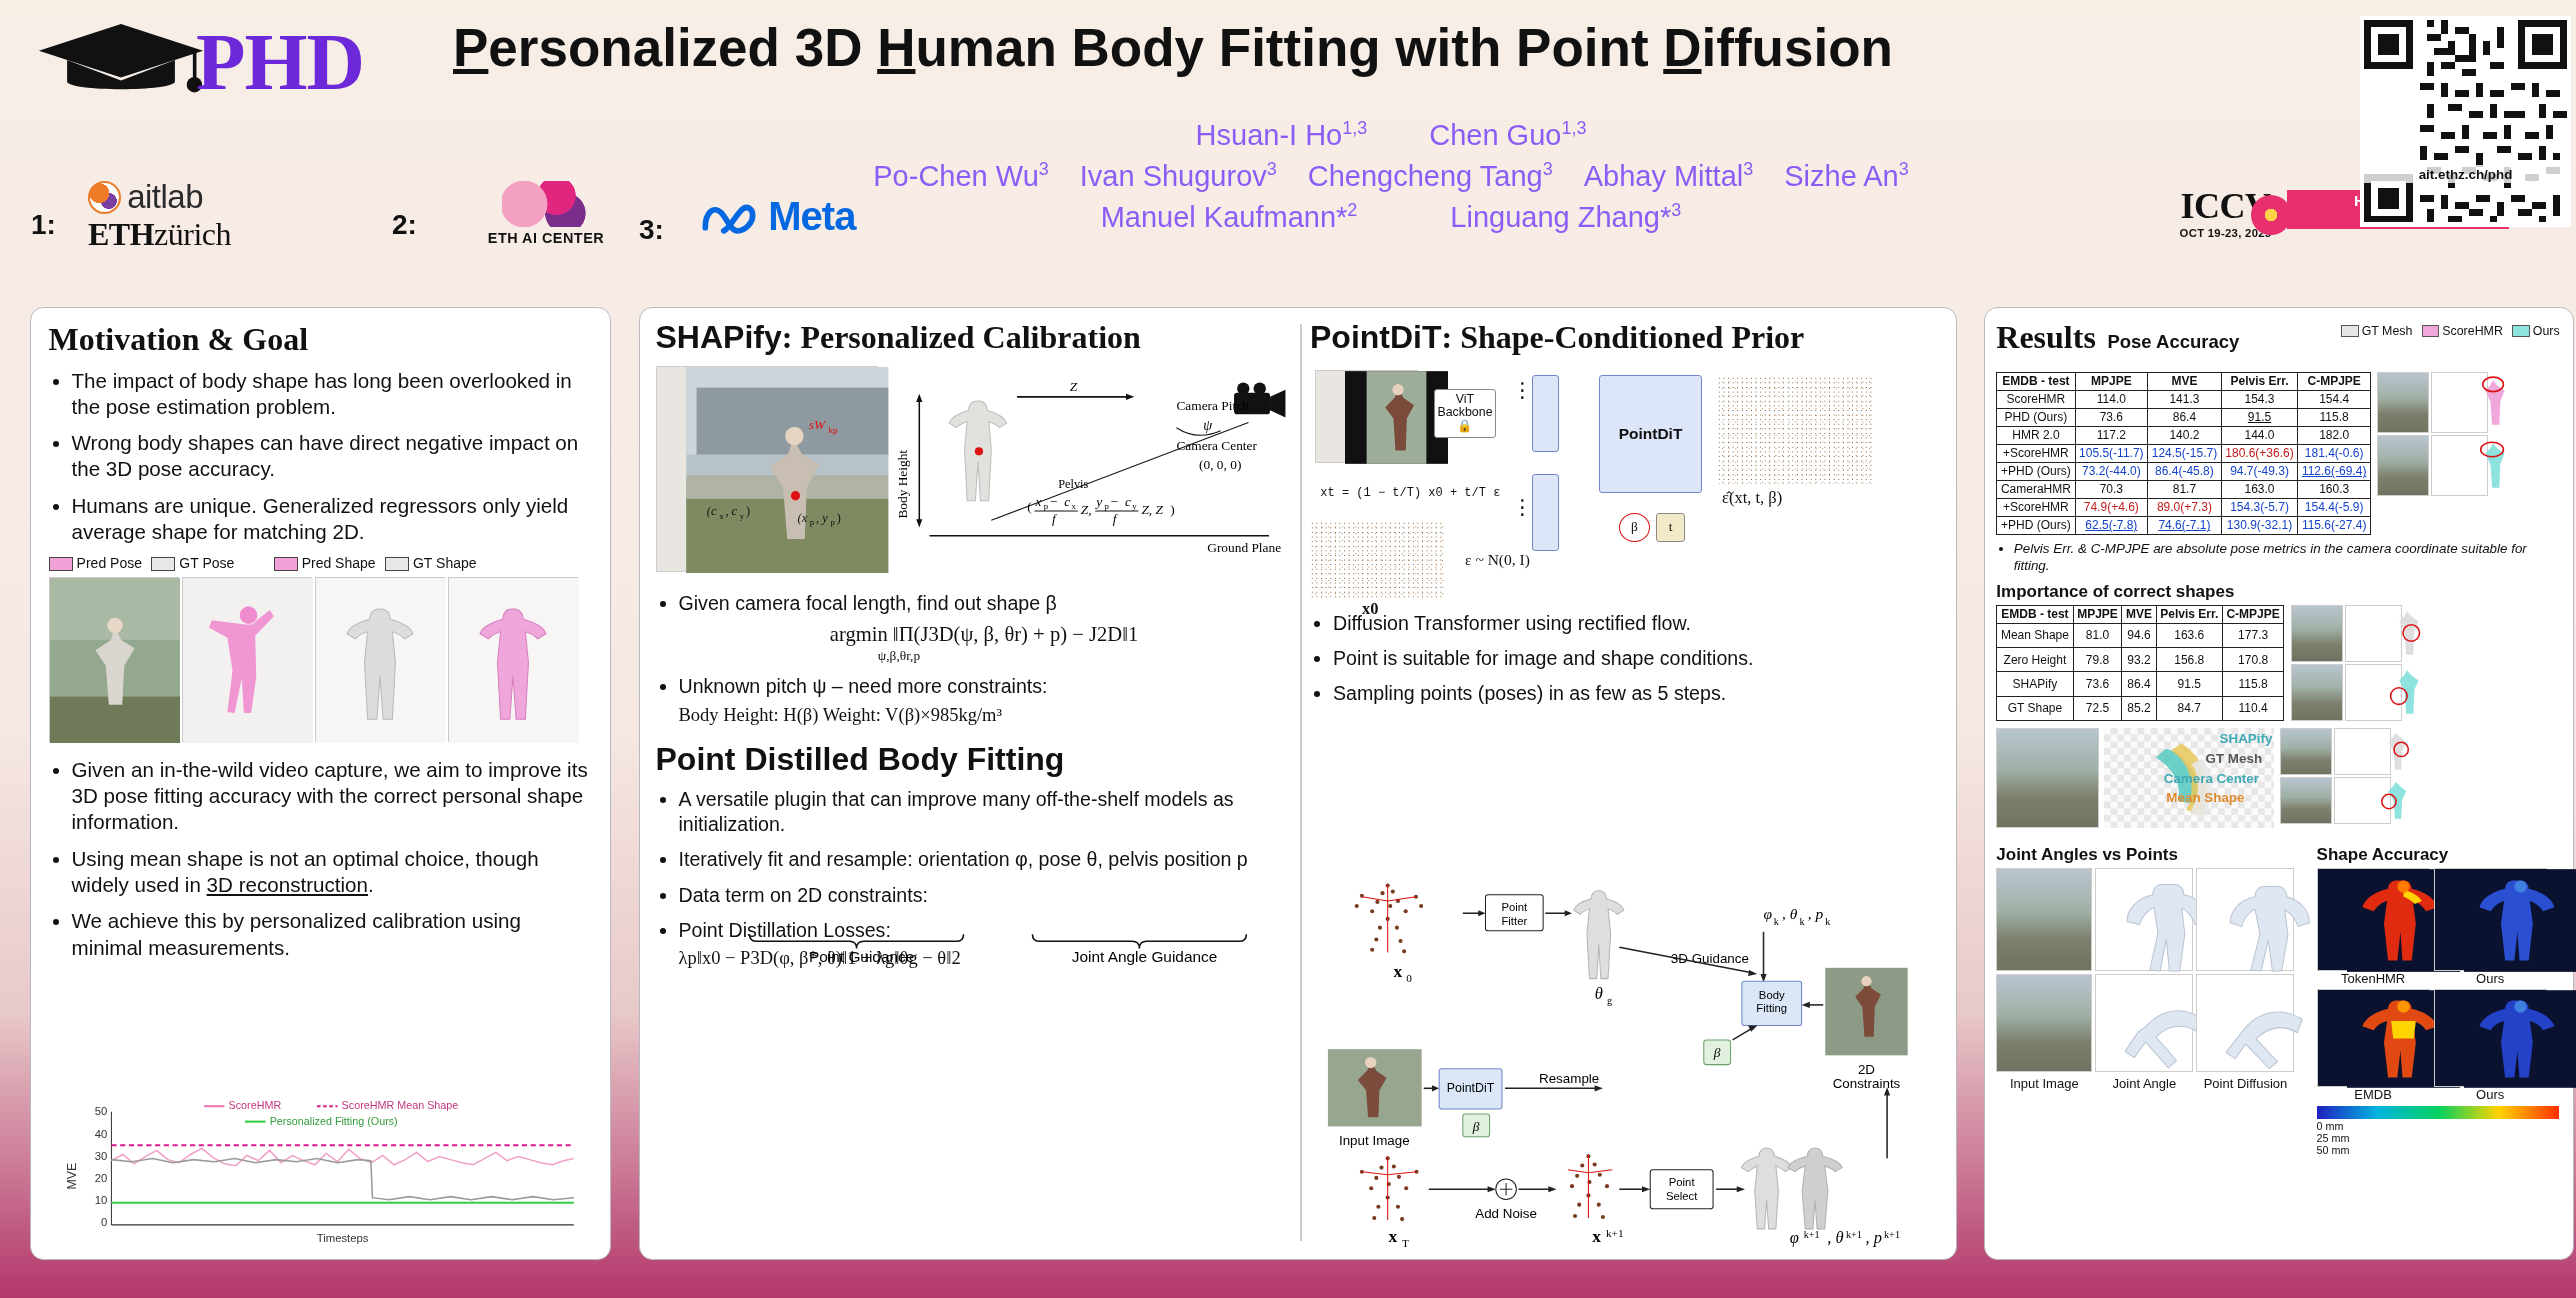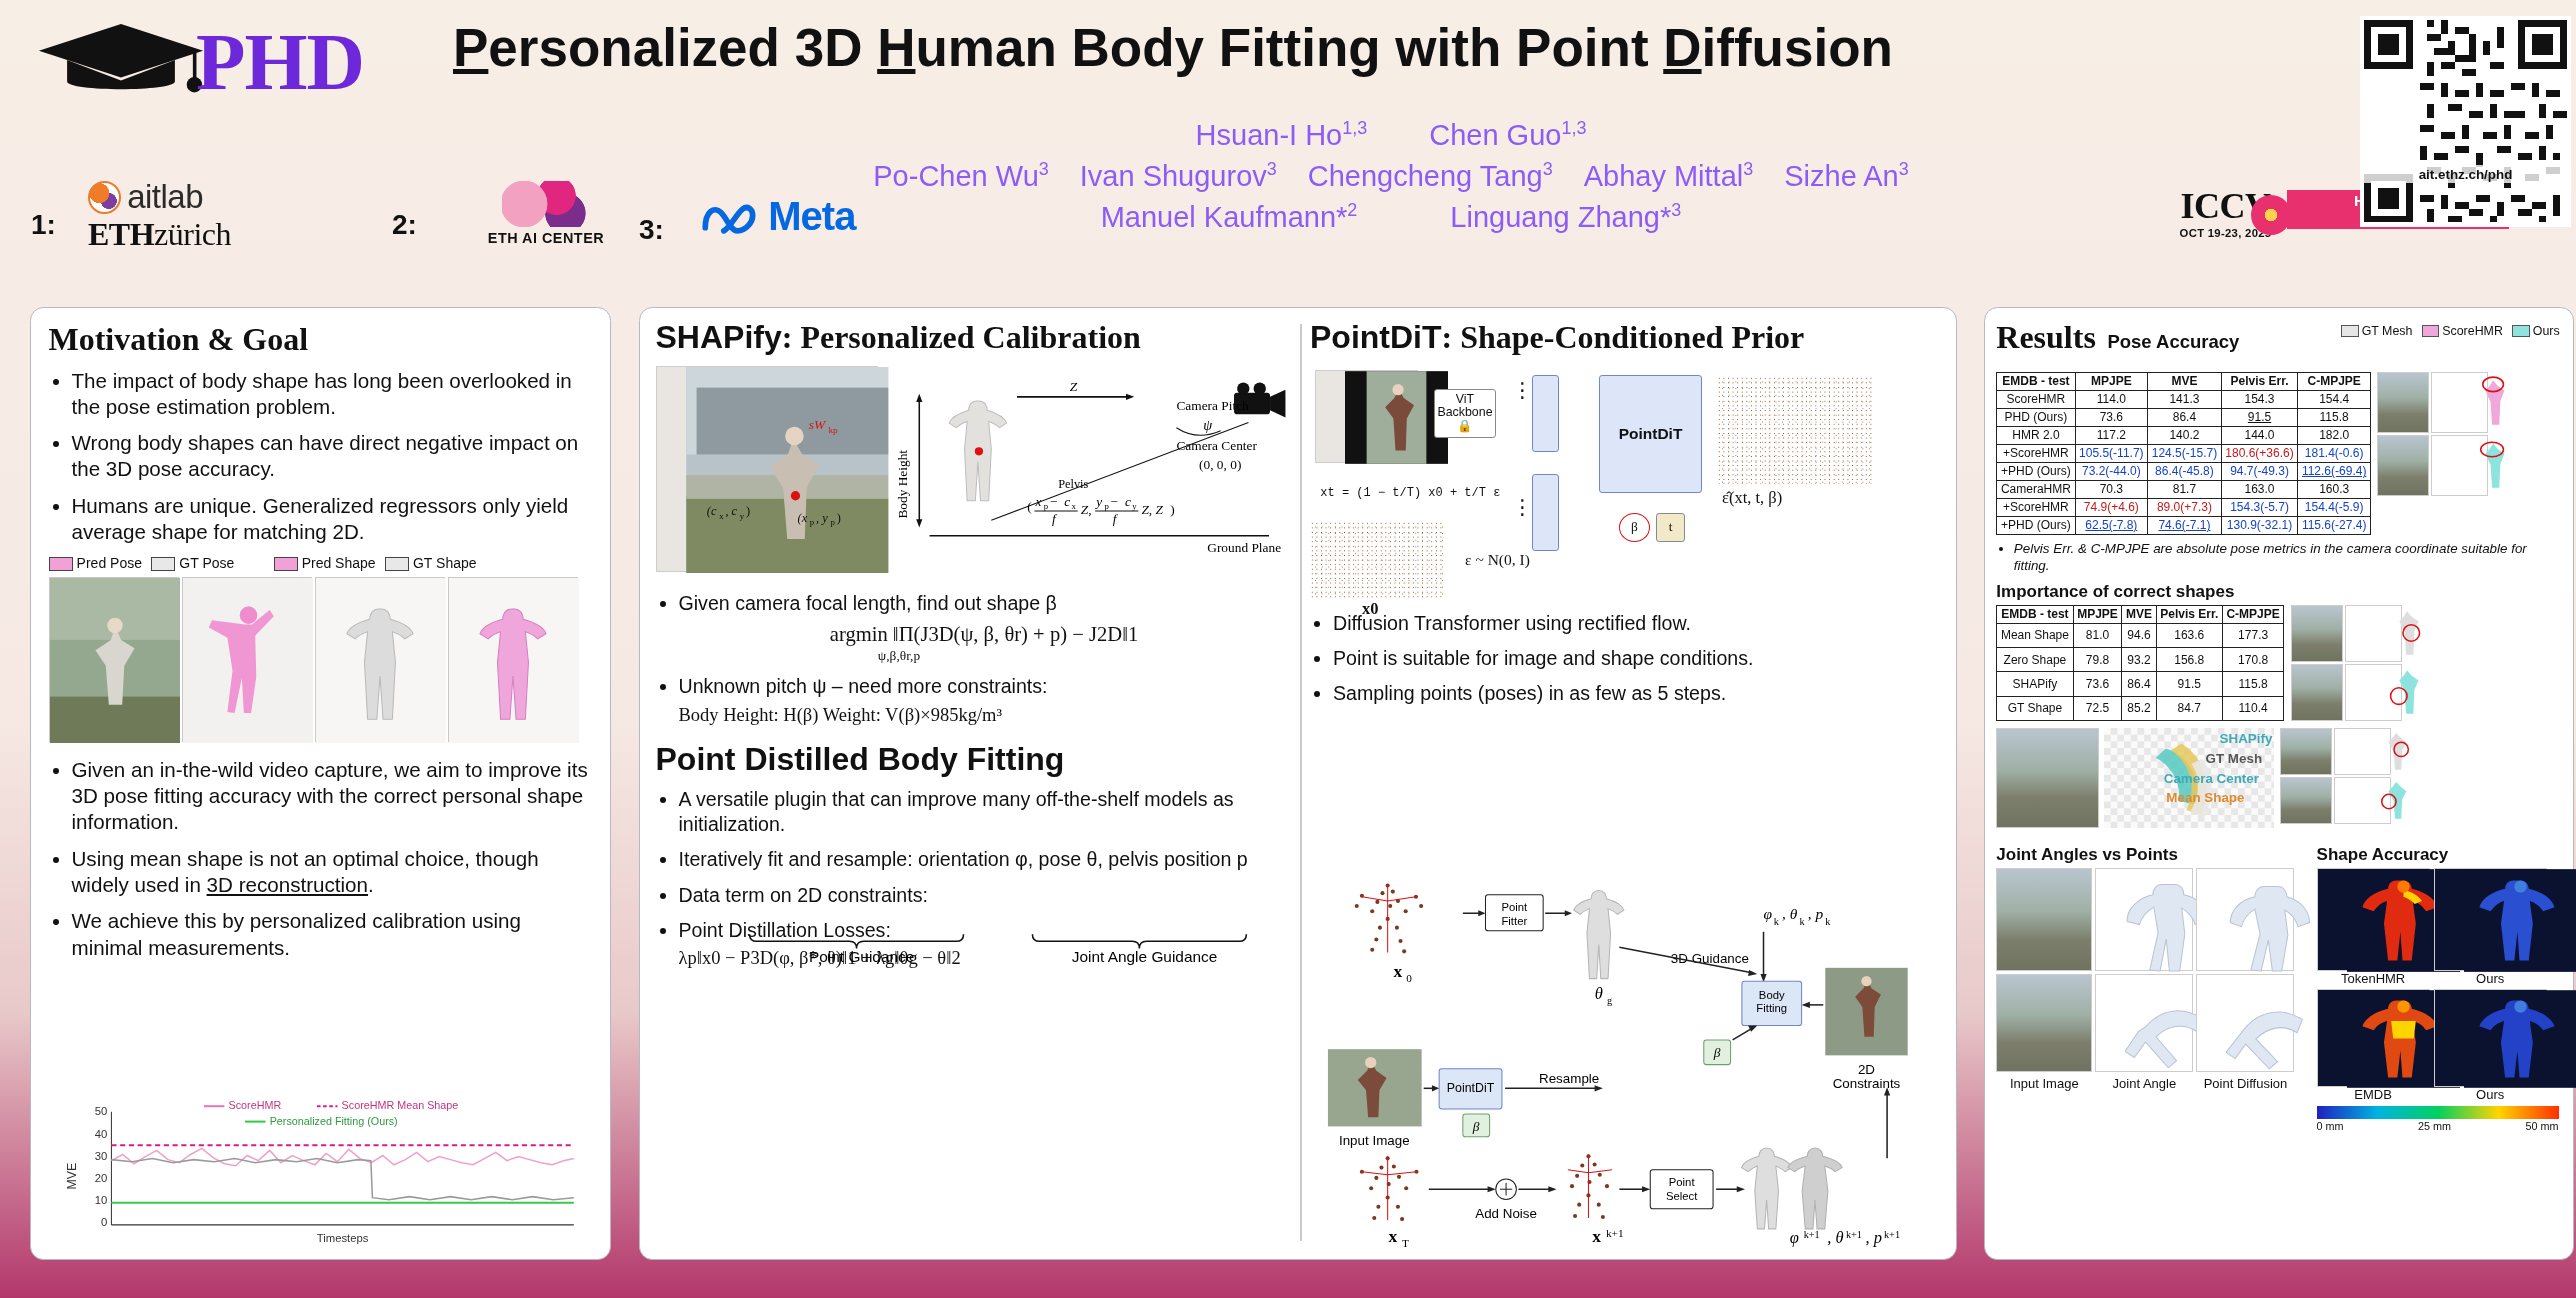--- a/index.html
+++ b/index.html
@@ -834,21 +834,21 @@
           </thead>
           <tbody>
             <tr>
               <td>Mean Shape</td>
                 <td>81.0</td>
                 <td>94.6</td>
                 <td>163.6</td>
                 <td>177.3</td>
             </tr>
             <tr>
-              <td>Zero Shape</td>
+              <td>Zero Height</td>
                 <td>79.8</td>
                 <td>93.2</td>
                 <td>156.8</td>
                 <td>170.8</td>
             </tr>
             <tr>
               <td>SHAPify</td>
                 <td>73.6</td>
                 <td>86.4</td>
                 <td>91.5</td>
@@ -999,21 +999,21 @@
                 <circle cx="110" cy="32" r="12" fill="#3f7fe0"></circle>
               </svg>
             </div>
           </div>
           <div style="display:flex;gap:4.1px;">
             <div class="capsm" style="width:113px">EMDB</div>
             <div class="capsm" style="width:113px">Ours</div>
           </div>
           <div style="margin-top:4.1px">
             <div class="cbar"></div>
-            <div style="display:flex;justify-content:space-between;font-size:10.8px;margin-top:1px;">
+            <div style="display:flex;justify-content:space-between;font-size:10.8px;margin-top:1px;flex-direction:column;">
               <span>0 mm</span>
               <span>25 mm</span>
               <span>50 mm</span>
             </div>
           </div>
         </div>
       </div>
 
     </div>
   </div>

